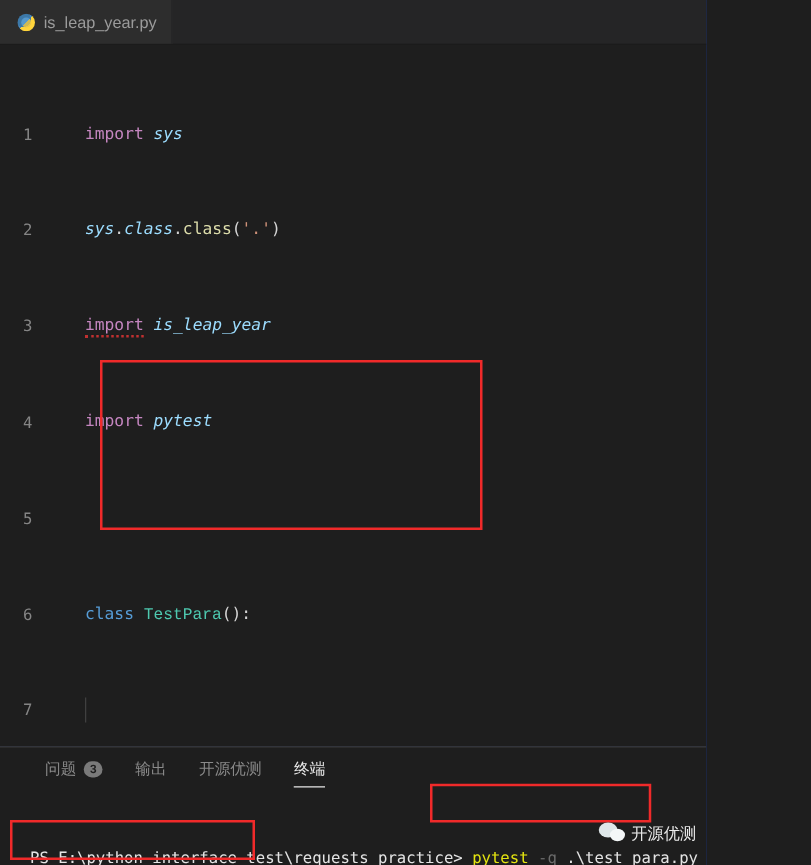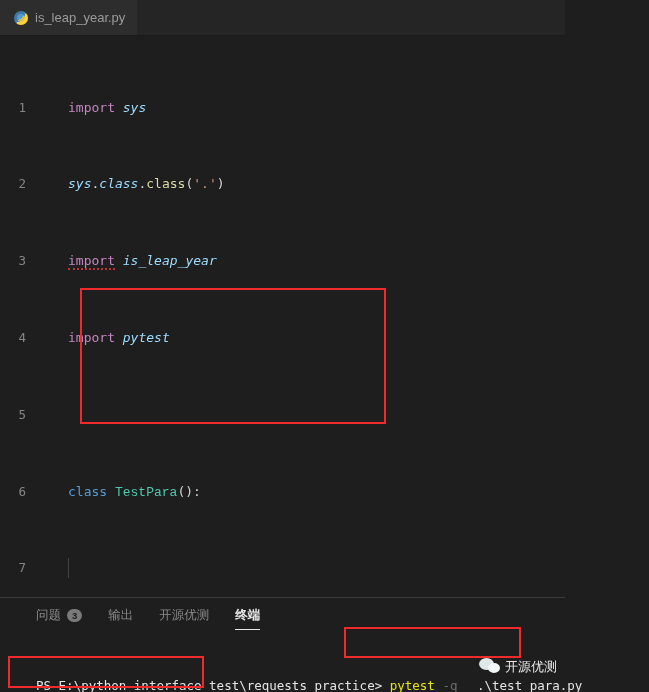--- a/index.html
+++ b/index.html
@@ -107,38 +107,38 @@
   }
   .panel-tabs {
     display: flex; align-items: center; gap: 26px;
     padding: 10px 0 6px 36px; height: 34px;
   }
   .ptab {
     font-size: 12.5px; color: #8a8a8a; position: relative;
     display: flex; align-items: center; gap: 6px;
     padding-bottom: 4px; cursor: pointer;
   }
-  .ptab.active { color: #e7e7e7; font-weight: bold; }
+  .ptab.active { color: #e7e7e7; }
   .ptab.active::after {
     content: ""; position: absolute; left: 0; right: 0; bottom: -2px;
     height: 1px; background: #e7e7e7;
   }
   .badge {
     background: #7a7a7a; color: #1e1e1e; font-size: 9.5px;
     border-radius: 8px; padding: 1px 5px; line-height: 11px;
     font-family: "Liberation Sans", sans-serif; font-weight: bold;
   }
   .term-body {
     font-family: "DejaVu Sans Mono", "Liberation Mono", monospace;
     font-size: 12.5px; line-height: 19px; padding: 6px 0 0 24px;
     color: #cccccc; white-space: pre;
   }
   .t-yellow { color: #e5e510; }
   .t-dim    { color: #6b6b6b; }
-  .t-white  { color: #e5e5e5; margin-left: 12px; }
+  .t-white  { color: #e5e5e5; }
 
   
   .watermark {
     position: absolute; right: 8px; bottom: 16px;
     display: flex; align-items: center; gap: 4px;
     color: #eaeaea; font-size: 13px;
     font-family: Liberation Sans, sans-serif;
   }
   .wx {
     width: 22px; height: 19px; position: relative; flex: 0 0 22px;

